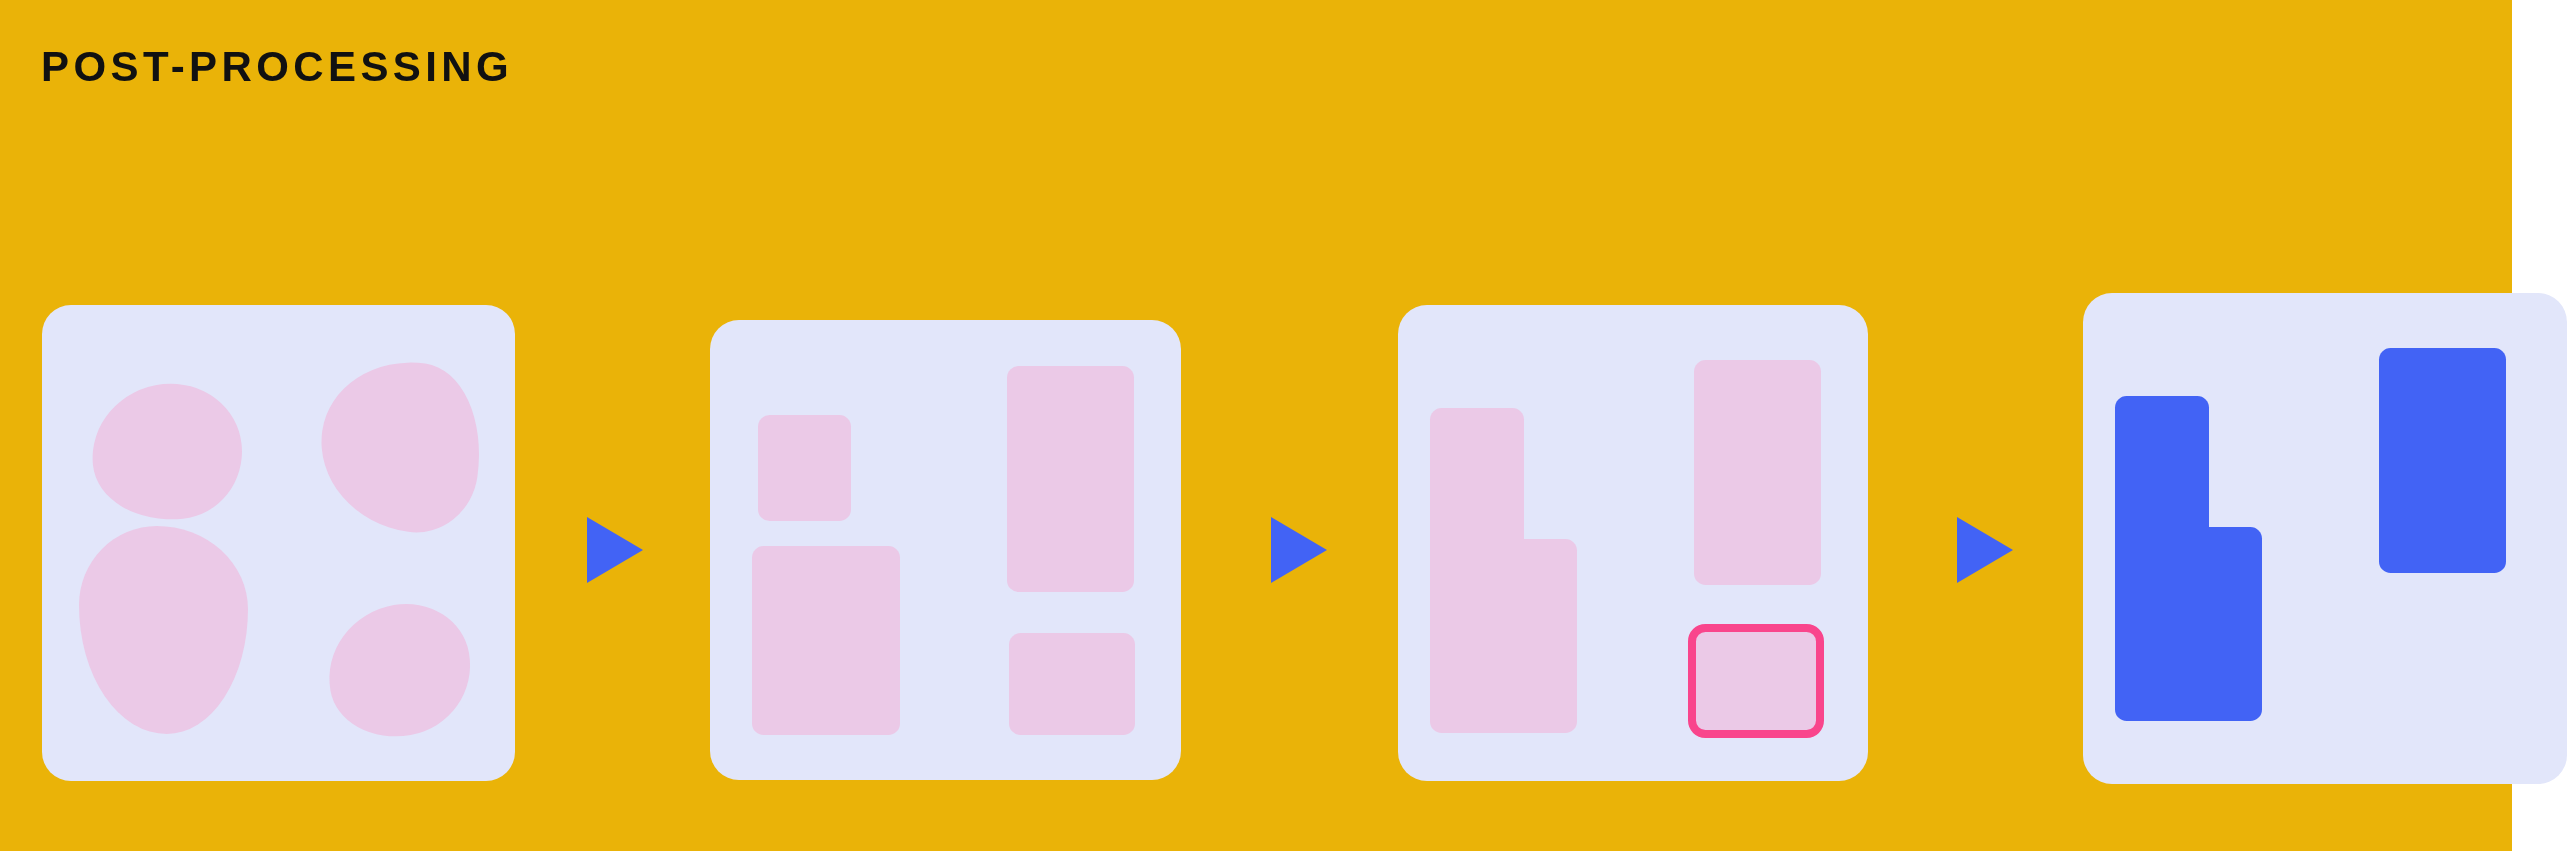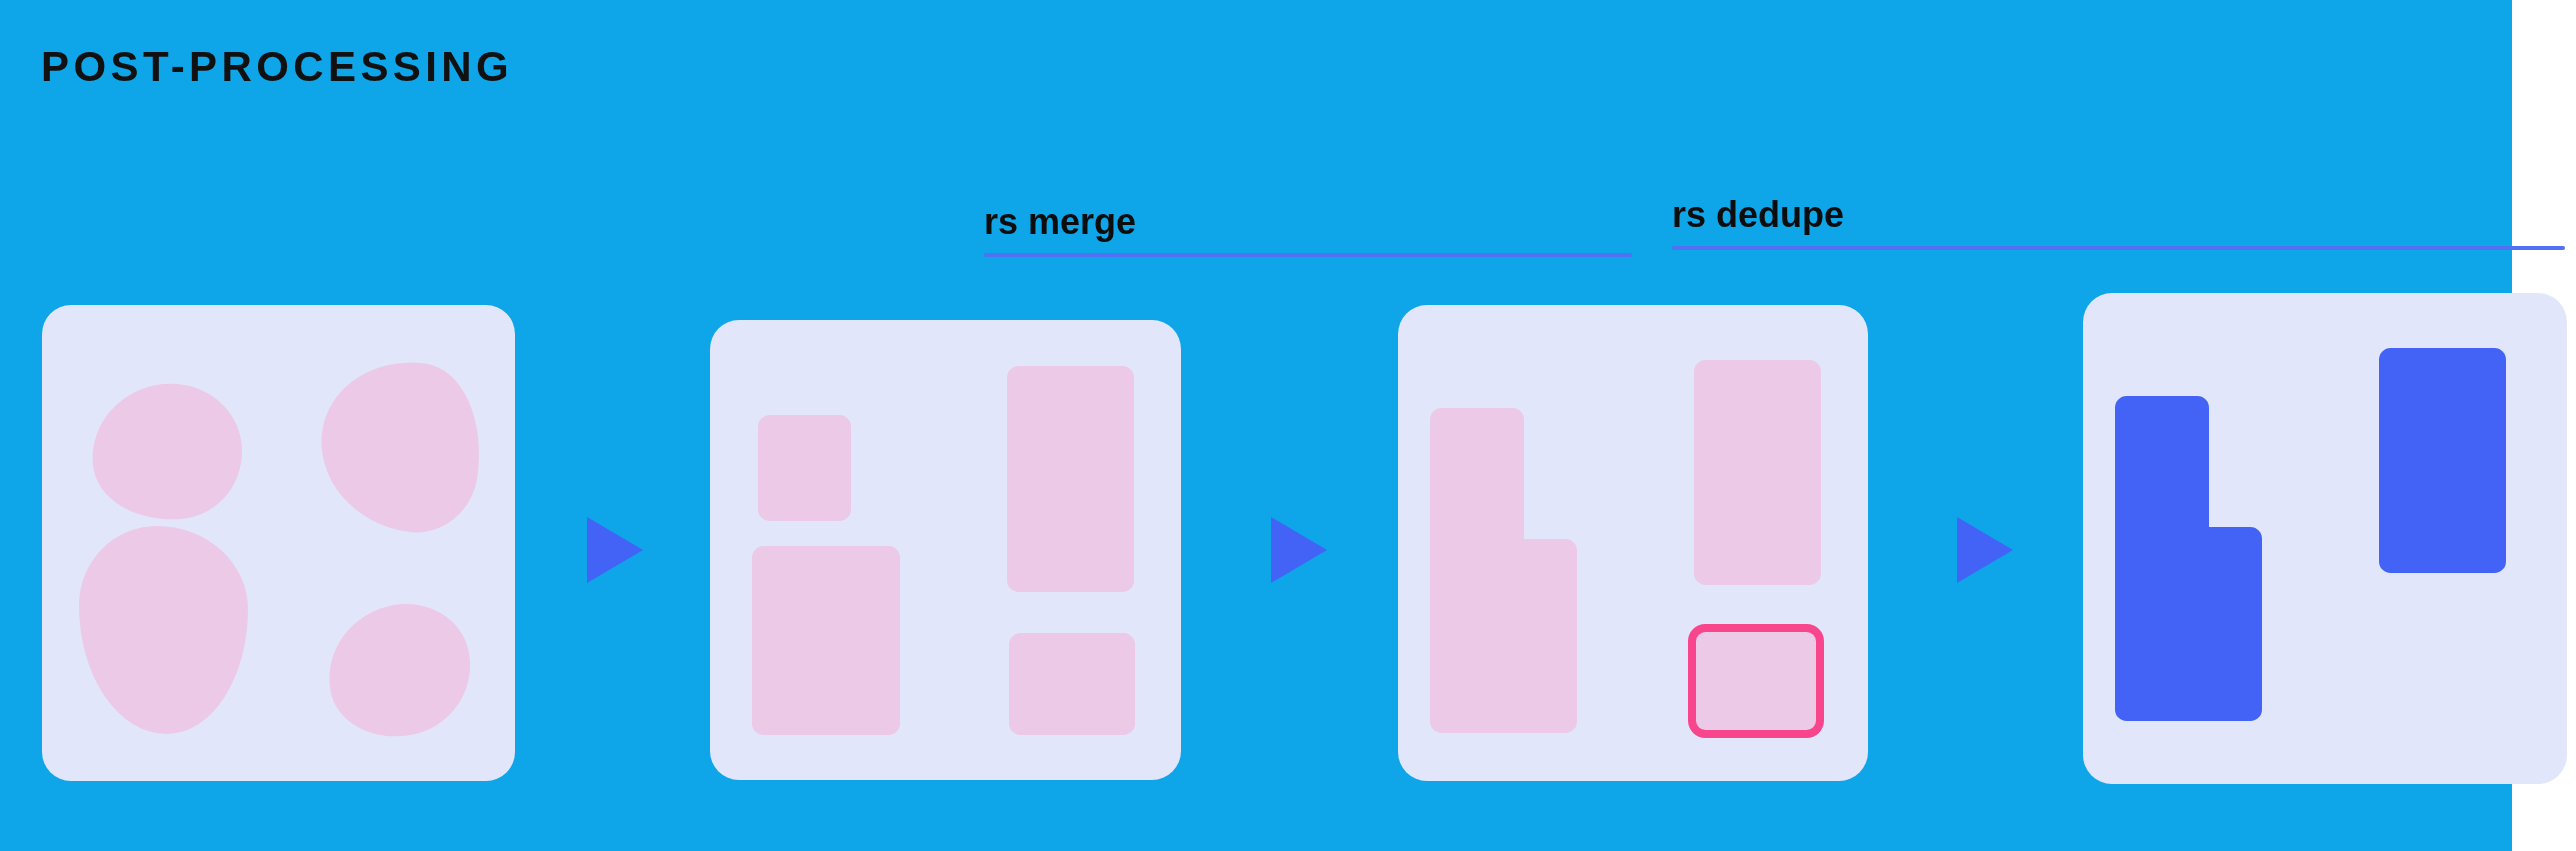--- a/index.html
+++ b/index.html
@@ -10,21 +10,21 @@
     height: 852px;
     background: #ffffff;
     font-family: "Liberation Sans", "DejaVu Sans", sans-serif;
     overflow: hidden;
   }
 
   .page {
     position: relative;
     width: 2512px;
     height: 852px;
-    background: #0ea5e9;
+    background: #eab308;
   }
 
   
   .page-title {
     position: absolute;
     left: 41px;
     top: 46px;
     font-size: 42px;
     font-weight: 700;
     letter-spacing: 4.4px;
@@ -132,29 +132,21 @@
   .arrow.a3 { left: 1957px; top: 517px; }
 </style>
 </head>
 <body>
 
 <div class="page">
 
   <div class="page-title">POST-PROCESSING</div>
 
 
-  <div class="stage-header h2">
-    <div class="stage-label">rs merge</div>
-    <div class="stage-rule"></div>
-  </div>
 
-  <div class="stage-header h3">
-    <div class="stage-label">rs dedupe</div>
-    <div class="stage-rule"></div>
-  </div>
 
   <div class="panel p1">
     <div class="blob b1"></div>
     <div class="blob b2"></div>
     <div class="blob b3"></div>
     <div class="blob b4"></div>
   </div>
 
   <div class="arrow a1"></div>
 

